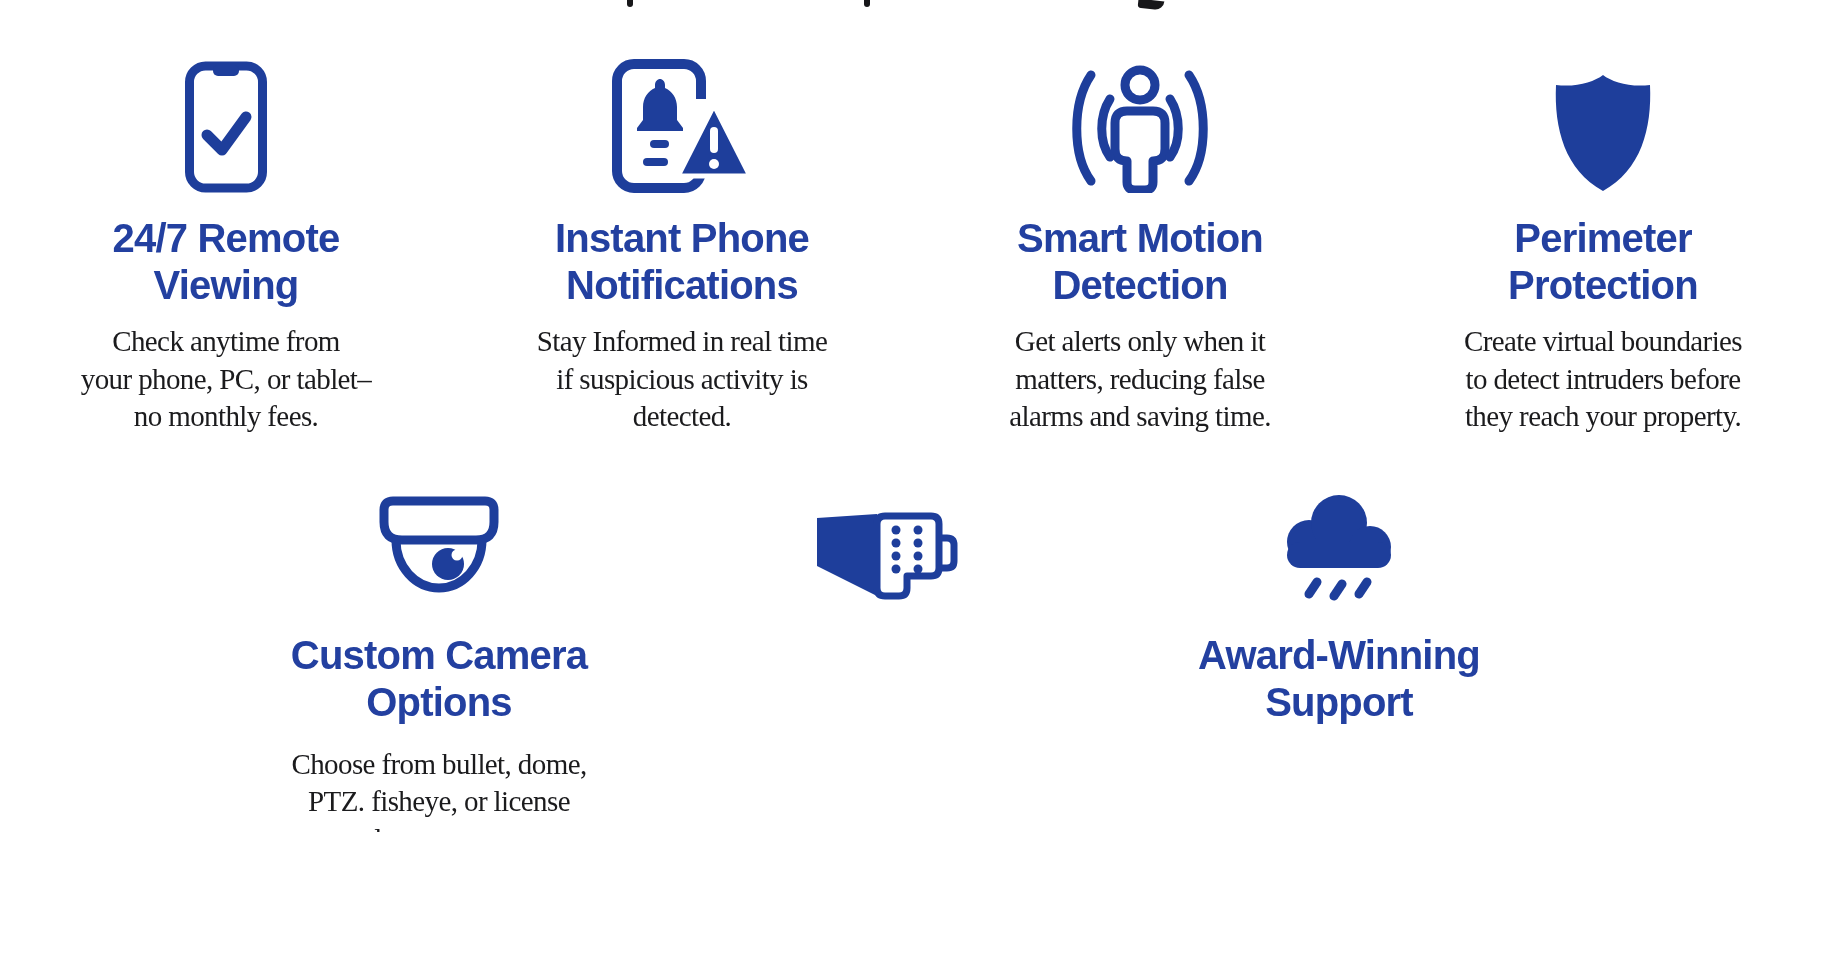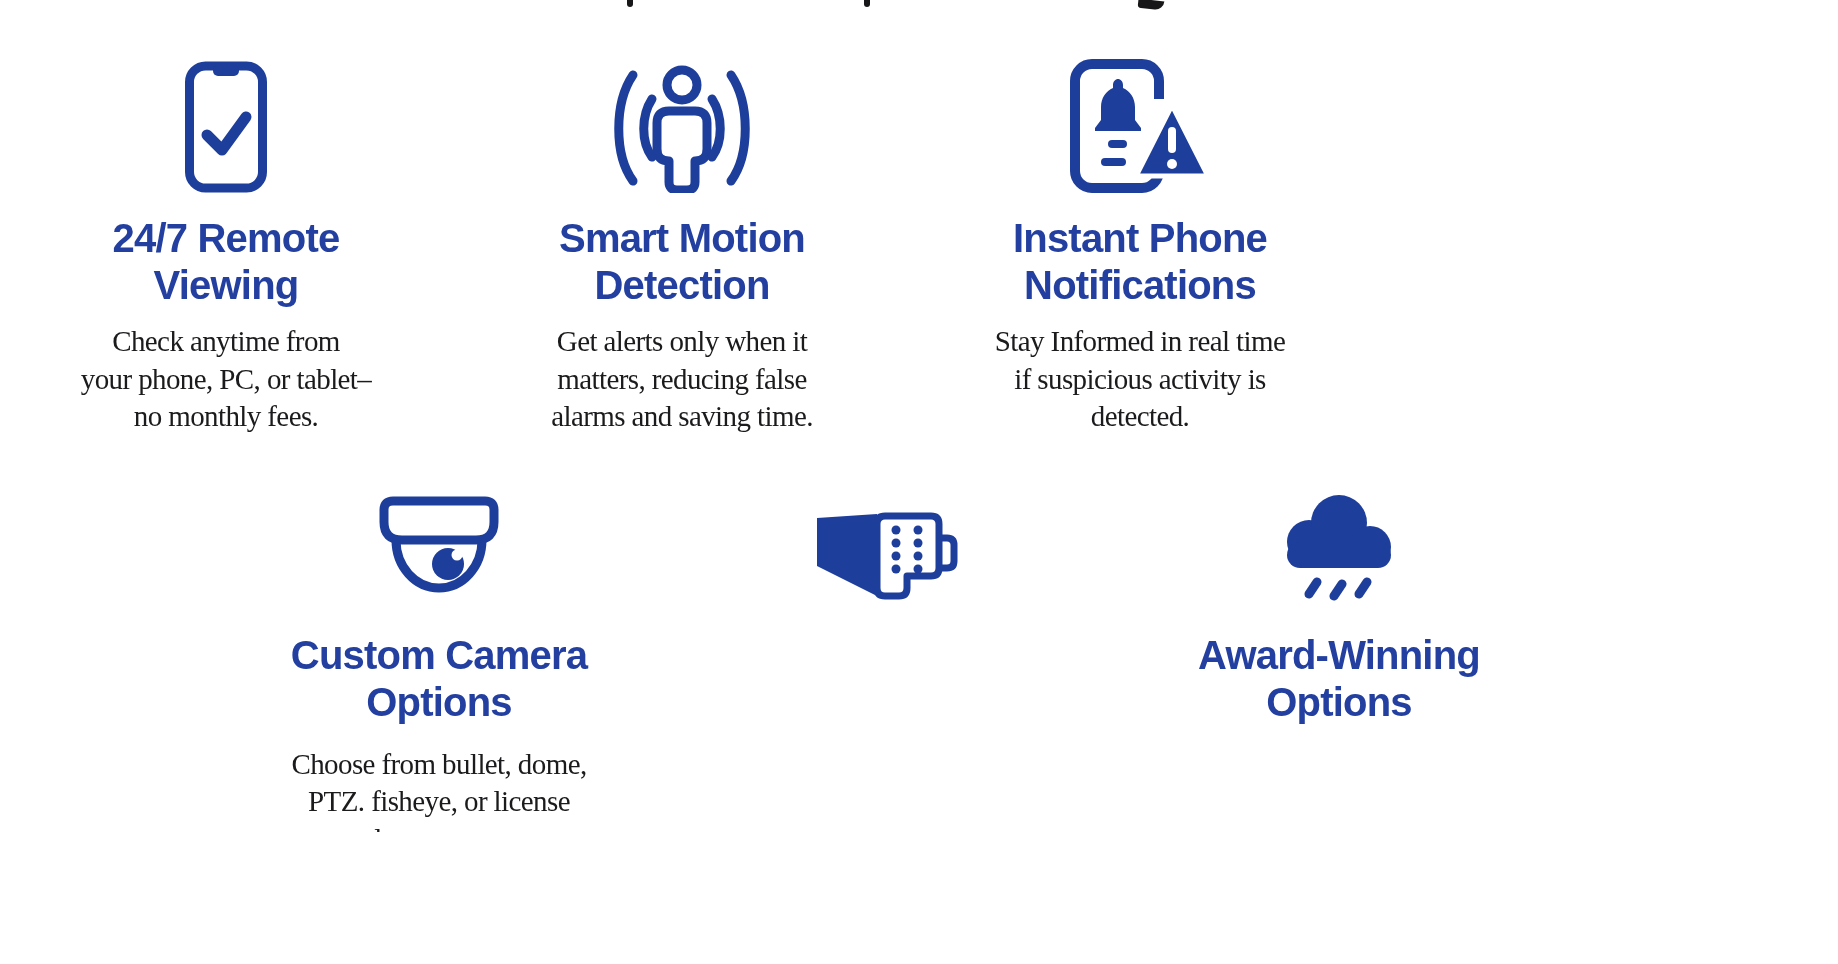--- a/index.html
+++ b/index.html
@@ -81,56 +81,68 @@
       </div>
       <h3 class="title">24/7 Remote
 Viewing</h3>
       <p class="desc">Check anytime from
 your phone, PC, or tablet–
 no monthly fees.</p>
     </div>
 
     <div class="feature">
       <div class="icon-wrap">
+        <svg width="140" height="134" viewBox="0 0 140 134" aria-hidden="true">
+          <rect x="5" y="5" width="84" height="124" rx="17" fill="none" stroke="currentColor" stroke-width="10"></rect>
+          <rect x="74" y="40" width="24" height="64" fill="#ffffff"></rect>
+          <path d="M25,72 v-3 l6,-8 v-13 c0,-9 5,-16 12,-19 v-3 c0,-3.5 2.5,-6 5,-6 s5,2.5 5,6 v3 c7,3 12,10 12,19 v13 l6,8 v3 z" fill="currentColor"></path>
+          <rect x="38" y="81" width="19" height="8" rx="4" fill="currentColor"></rect>
+          <rect x="31" y="99" width="25" height="8" rx="4" fill="currentColor"></rect>
+          <path d="M102,46 L138,117 L66,117 Z" fill="currentColor" stroke="#ffffff" stroke-width="5" stroke-linejoin="round"></path>
+          <rect x="98" y="68" width="8" height="26" rx="4" fill="#ffffff"></rect>
+          <circle cx="102" cy="105" r="5" fill="#ffffff"></circle>
+        </svg>
+      </div>
+      <h3 class="title">Instant Phone
+Notifications</h3>
+      <p class="desc">Stay Informed in real time
+if suspicious activity is
+detected.</p>
+    </div>
+
+    <div class="feature">
+      <div class="icon-wrap">
         <svg width="172" height="130" viewBox="0 0 172 130" aria-hidden="true">
           <circle cx="86" cy="22" r="15" fill="none" stroke="currentColor" stroke-width="9"></circle>
           <path d="M61,60 Q61,48 73,48 H99 Q111,48 111,60 V86 Q111,98 99,98 V119 Q99,127 91,127 H81 Q73,127 73,119 V98 Q61,98 61,86 Z" fill="none" stroke="currentColor" stroke-width="9" stroke-linejoin="round"></path>
           <path d="M37,12 C18,40 18,92 37,118" fill="none" stroke="currentColor" stroke-width="9" stroke-linecap="round"></path>
           <path d="M56,36 C45,53 45,79 56,94" fill="none" stroke="currentColor" stroke-width="9" stroke-linecap="round"></path>
           <path d="M135,12 C154,40 154,92 135,118" fill="none" stroke="currentColor" stroke-width="9" stroke-linecap="round"></path>
           <path d="M116,36 C127,53 127,79 116,94" fill="none" stroke="currentColor" stroke-width="9" stroke-linecap="round"></path>
         </svg>
       </div>
       <h3 class="title">Smart Motion
 Detection</h3>
       <p class="desc">Get alerts only when it
 matters, reducing false
 alarms and saving time.</p>
     </div>
 
     <div class="feature">
       <div class="icon-wrap">
-        <svg width="140" height="134" viewBox="0 0 140 134" aria-hidden="true">
-          <rect x="5" y="5" width="84" height="124" rx="17" fill="none" stroke="currentColor" stroke-width="10"></rect>
-          <rect x="74" y="40" width="24" height="64" fill="#ffffff"></rect>
-          <path d="M25,72 v-3 l6,-8 v-13 c0,-9 5,-16 12,-19 v-3 c0,-3.5 2.5,-6 5,-6 s5,2.5 5,6 v3 c7,3 12,10 12,19 v13 l6,8 v3 z" fill="currentColor"></path>
-          <rect x="38" y="81" width="19" height="8" rx="4" fill="currentColor"></rect>
-          <rect x="31" y="99" width="25" height="8" rx="4" fill="currentColor"></rect>
-          <path d="M102,46 L138,117 L66,117 Z" fill="currentColor" stroke="#ffffff" stroke-width="5" stroke-linejoin="round"></path>
-          <rect x="98" y="68" width="8" height="26" rx="4" fill="#ffffff"></rect>
-          <circle cx="102" cy="105" r="5" fill="#ffffff"></circle>
+        <svg width="110" height="122" viewBox="0 0 110 122" aria-hidden="true">
+          <path d="M8,14 C28,16.5 46,11 55,4 C64,11 82,16.5 102,14 C104,58 93,99 55,120 C17,99 6,58 8,14 Z" fill="currentColor"></path>
         </svg>
       </div>
-      <h3 class="title">Instant Phone
-Notifications</h3>
-      <p class="desc">Stay Informed in real time
-if suspicious activity is
-detected.</p>
+      <h3 class="title">Perimeter
+Protection</h3>
+      <p class="desc">Create virtual boundaries
+to detect intruders before
+they reach your property.</p>
     </div>
-
 
   </div>
 
   <div class="row row2">
 
     <div class="feature">
       <div class="icon-wrap">
         <svg width="126" height="106" viewBox="0 0 126 106" aria-hidden="true">
           <path d="M17,5 H109 Q118,5 118,14 V26 Q118,44 100,44 H26 Q8,44 8,26 V14 Q8,5 17,5 Z" fill="none" stroke="currentColor" stroke-width="9" stroke-linejoin="round"></path>
           <path d="M20,44 a43,48 0 0 0 86,0" fill="none" stroke="currentColor" stroke-width="9"></path>
@@ -170,18 +182,18 @@
           <circle cx="32" cy="52" r="22" fill="currentColor"></circle>
           <circle cx="62" cy="33" r="28" fill="currentColor"></circle>
           <circle cx="93" cy="57" r="21" fill="currentColor"></circle>
           <rect x="10" y="52" width="104" height="26" rx="13" fill="currentColor"></rect>
           <path d="M32,104 L40,92" stroke="currentColor" stroke-width="9" stroke-linecap="round"></path>
           <path d="M57,106 L65,94" stroke="currentColor" stroke-width="9" stroke-linecap="round"></path>
           <path d="M82,104 L90,92" stroke="currentColor" stroke-width="9" stroke-linecap="round"></path>
         </svg>
       </div>
       <h3 class="title">Award-Winning
-Options</h3>
+Support</h3>
     </div>
 
   </div>
 
 </div>
 
 </body></html>

